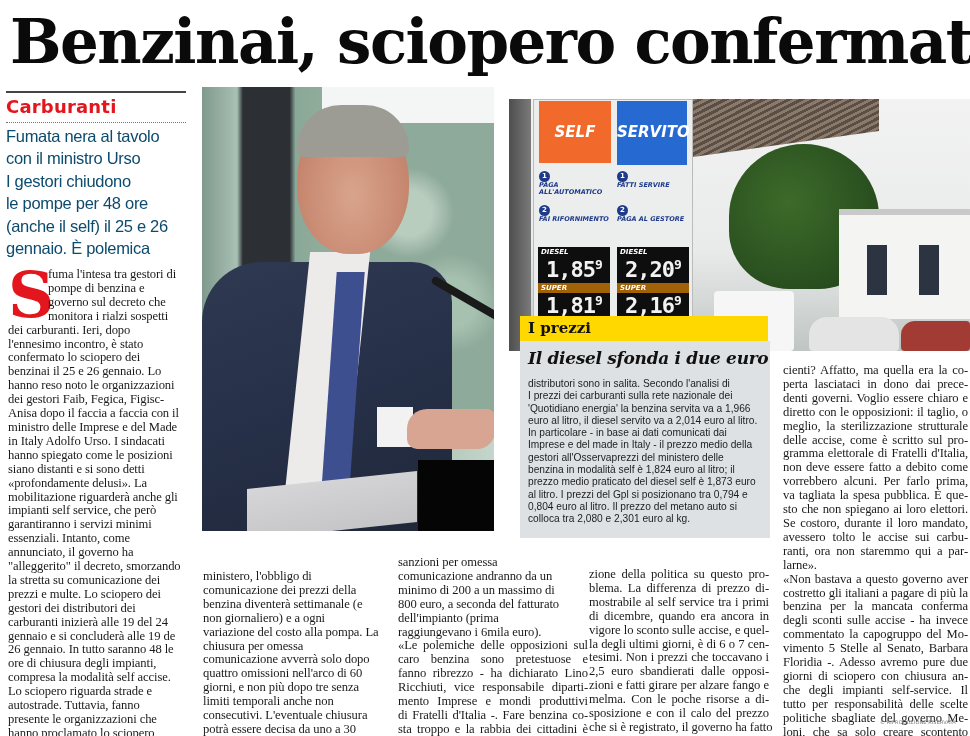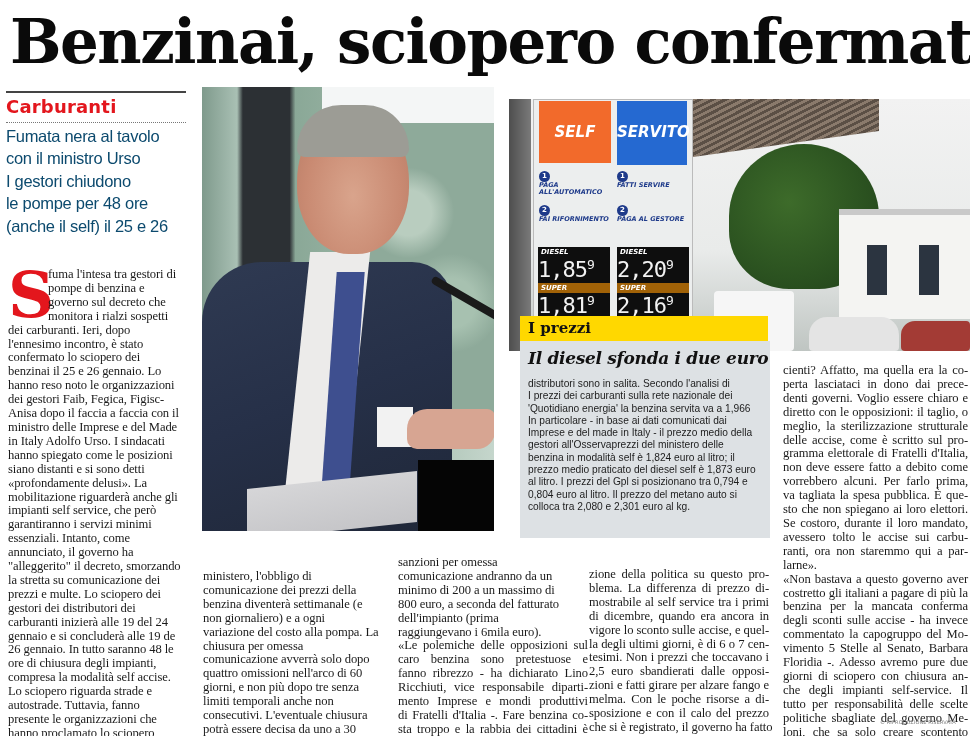--- a/index.html
+++ b/index.html
@@ -83,21 +83,21 @@
     .photo2 .pole { position: absolute; left: 0; top: 0; width: 22px; height: 252px; background: linear-gradient(90deg, #4e4e4e, #7a7a7a); }
     .photo2 .sign-panel { position: absolute; left: 24px; top: 0; width: 160px; height: 228px; background: #eceeee; border: 1px solid #bbb; }
     .photo2 .self { position: absolute; left: 30px; top: 2px; width: 72px; height: 62px; background: #f26a2b; }
     .photo2 .servito { position: absolute; left: 108px; top: 2px; width: 70px; height: 64px; background: #2569d1; }
     .sign-label { position: absolute; width: 100%; top: 22px; text-align: center; font-family: "DejaVu Sans", sans-serif; font-weight: bold; font-style: italic; font-size: 15px; color: #fff; }
     .photo2 .instr { position: absolute; font-family: "DejaVu Sans", sans-serif; font-weight: bold; font-style: italic; font-size: 6.5px; line-height: 7px; color: #1e3a8a; }
     .photo2 .num-circ { display: inline-block; width: 11px; height: 11px; border-radius: 50%; background: #1e3a8a; color: #fff; font-size: 7px; line-height: 11px; text-align: center; font-style: normal; }
     .photo2 .price-board { position: absolute; width: 72px; background: #0e0e0e; }
     .photo2 .fuel-tag { height: 10px; font-family: "DejaVu Sans", sans-serif; font-weight: bold; font-style: italic; font-size: 7px; line-height: 10px; padding-left: 3px; color: #fff; }
     .photo2 .fuel-tag.super { background: #a16207; }
-    .photo2 .price { height: 26px; font-family: "DejaVu Sans Mono", monospace; font-size: 22px; line-height: 26px; color: #f2f2f2; letter-spacing: -1px; }
+    .photo2 .price { height: 26px; font-family: "DejaVu Sans Mono", monospace; font-size: 22px; line-height: 26px; color: #f2f2f2; text-align: center; letter-spacing: -1px; font-weight: bold; }
     .photo2 .price sup { font-size: 13px; vertical-align: top; line-height: 16px; }
 
     
     .box-tab { position: absolute; left: 520px; top: 316px; width: 248px; height: 25px; background: #ffd800; }
     .box-tab-label { position: absolute; left: 528px; top: 316px; font-family: "DejaVu Serif", serif; font-weight: bold; font-size: 15px; line-height: 25px; color: #111; text-align: right; }
     .box { position: absolute; left: 520px; top: 341px; width: 250px; height: 197px; background: #dde1e4; }
     .box-title { position: absolute; left: 528px; top: 346px; font-family: "DejaVu Serif", serif; font-weight: bold; font-style: italic; font-size: 17px; line-height: 24px; color: #111; letter-spacing: -0.3px; }
     .box-body { position: absolute; left: 528px; top: 378px; width: 240px; font-family: "Liberation Sans", sans-serif; font-size: 10.2px; line-height: 12.3px; color: #1d1d1d; }
     .box-body .ln { white-space: nowrap; display: block; }
 
@@ -110,20 +110,21 @@
 
 <div class="rubric-rule"></div>
 <div class="rubric">Carburanti</div>
 <div class="rubric-dots"></div>
 <div class="summary">
   <div>Fumata nera al tavolo</div>
   <div>con il ministro Urso</div>
   <div>I gestori chiudono</div>
   <div>le pompe per 48 ore</div>
   <div>(anche il self) il 25 e 26</div>
+  <div>gennaio. È polemica</div>
 </div>
 
 <div class="dropcap">S</div>
 <div class="body-col col1" id="col1">
     <span class="ln indent">fuma l'intesa tra gestori di</span>
     <span class="ln indent">pompe di benzina e</span>
     <span class="ln indent">governo sul decreto che</span>
     <span class="ln indent">monitora i rialzi sospetti</span>
     <span class="ln">dei carburanti. Ieri, dopo</span>
     <span class="ln">l'ennesimo incontro, è stato</span>
@@ -296,20 +297,21 @@
 </div>
 
 <div class="box-tab"></div>
 <div class="box-tab-label">I prezzi</div>
 <div class="box"></div>
 <div class="box-title">Il diesel sfonda i due euro</div>
 <div class="box-body" id="boxbody">
     <span class="ln">distributori sono in salita. Secondo l'analisi di</span>
     <span class="ln">I prezzi dei carburanti sulla rete nazionale dei</span>
     <span class="ln">'Quotidiano energia' la benzina servita va a 1,966</span>
+    <span class="ln">euro al litro, il diesel servito va a 2,014 euro al litro.</span>
     <span class="ln">In particolare - in base ai dati comunicati dai</span>
     <span class="ln">Imprese e del made in Italy - il prezzo medio della</span>
     <span class="ln">gestori all'Osservaprezzi del ministero delle</span>
     <span class="ln">benzina in modalità self è 1,824 euro al litro; il</span>
     <span class="ln">prezzo medio praticato del diesel self è 1,873 euro</span>
     <span class="ln">al litro. I prezzi del Gpl si posizionano tra 0,794 e</span>
     <span class="ln">0,804 euro al litro. Il prezzo del metano auto si</span>
     <span class="ln last">colloca tra 2,080 e 2,301 euro al kg.</span>
   </div>
 

